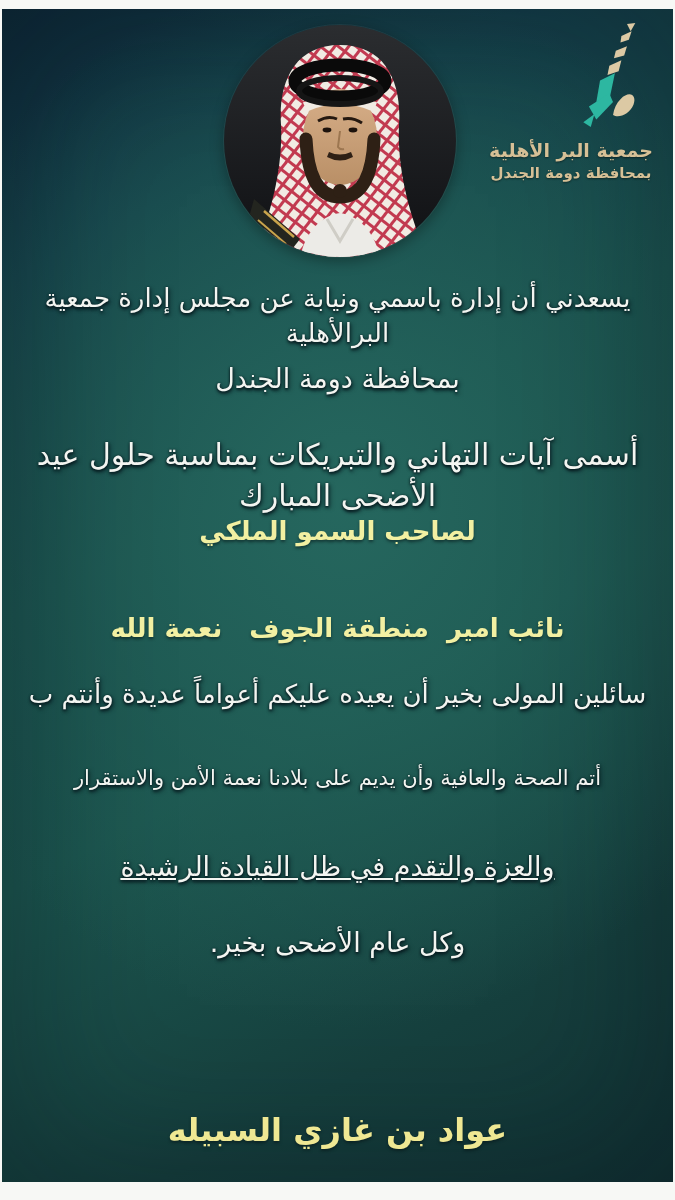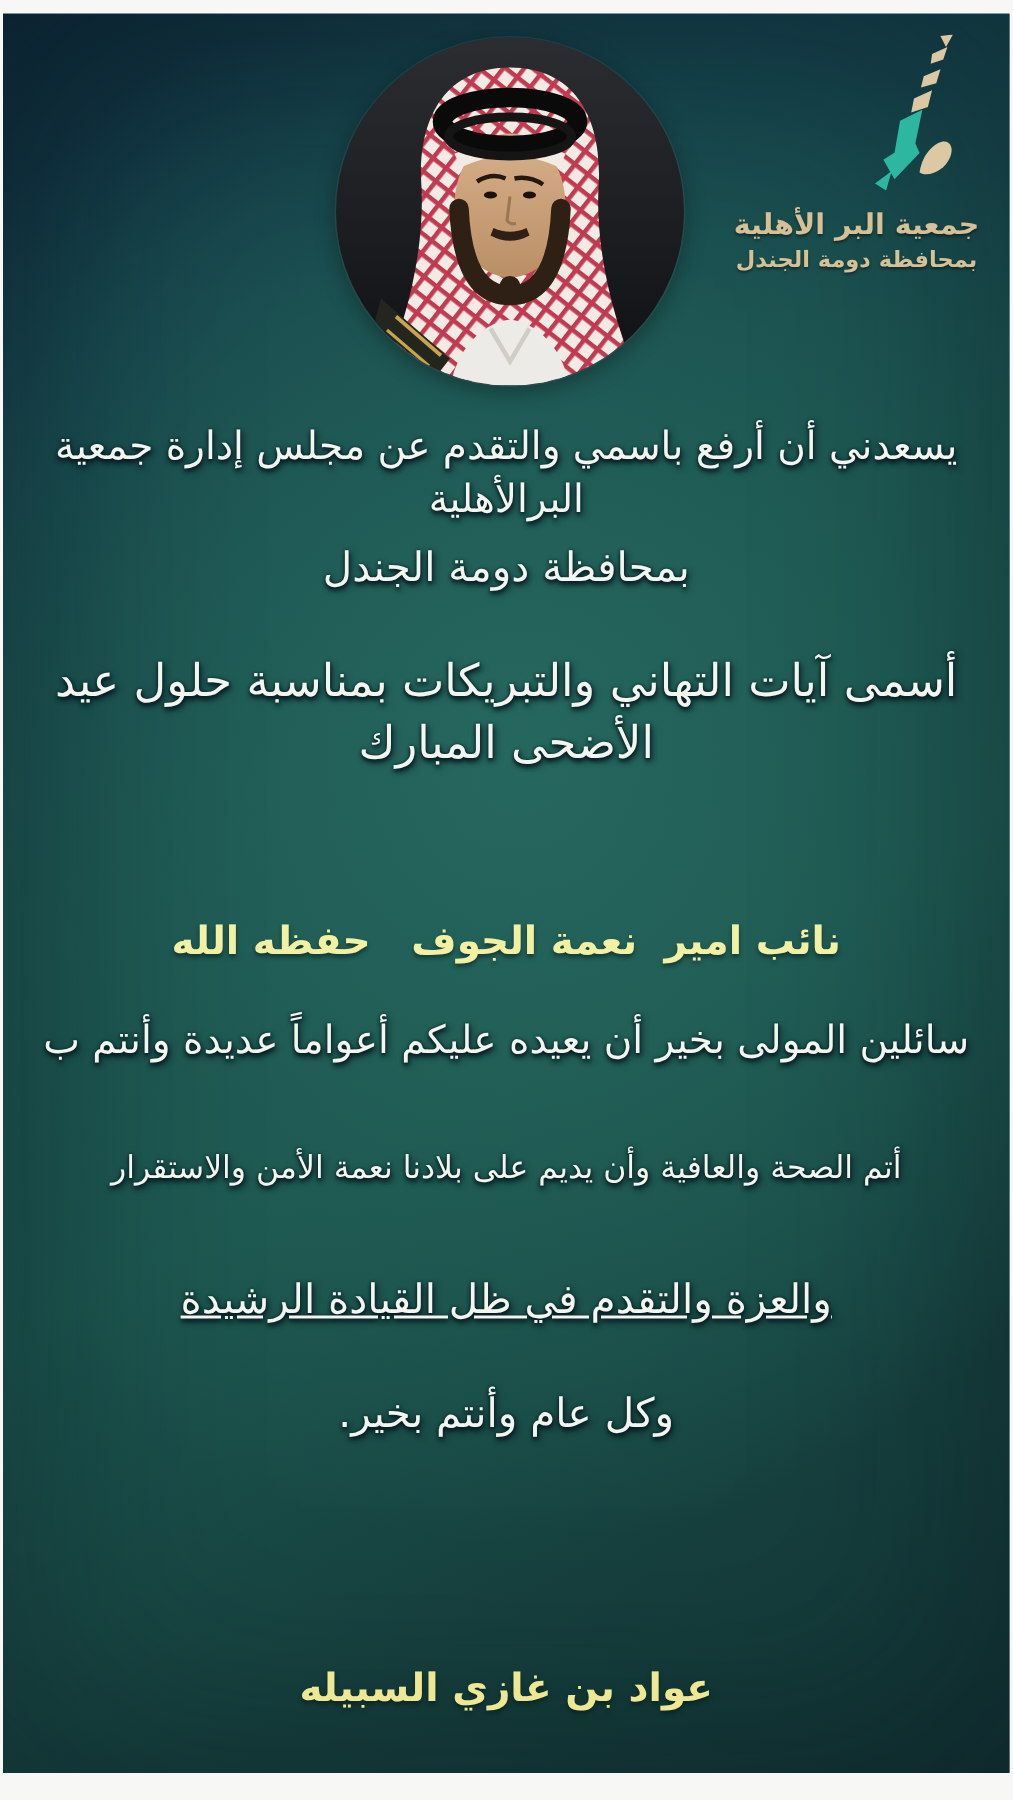--- a/index.html
+++ b/index.html
@@ -57,21 +57,21 @@
   .l2  { top:352px;  font-size:27px; }
   .l3  { top:426px;  font-size:30px; }
   .l4  { top:505px;  font-size:26px; }
   .l5  { top:549px;  font-size:27px; }
   .l6  { top:602px;  font-size:26px; }
   .l7  { top:668px;  font-size:26px; }
   .l8  { top:755px;  font-size:21px; }
   .l9  { top:840px;  font-size:27px;text-decoration:underline; }
   .l10 { top:916px;  font-size:27px; }
   .s1  { top:1012px; font-size:26px; }
-  .s2  { top:1100px; font-size:26px; }
+  .s2  { top:1100px; font-size:32px; }
 </style>
 </head>
 <body>
 
 <div class="page">
   <div class="card">
 
     <div class="portrait">
       <svg viewBox="0 0 232 232" aria-hidden="true">
         <defs>
@@ -126,25 +126,26 @@
         <path d="M50 46 L63 40 L60 52 L48 56 Z" fill="#dcc9a4"></path>
         <path d="M40 62 L56 54 L51 78 L36 85 Z" fill="#2db7a1"></path>
         <path d="M28 90 L50 76 L54 85 L36 104 Z" fill="#2db7a1"></path>
         <path d="M62 82 C72 72 80 78 76 88 C72 98 60 103 54 99 C55 92 58 86 62 82 Z" fill="#dcc9a4"></path>
         <path d="M22 107 L34 98 L30 112 Z" fill="#2db7a1"></path>
       </svg>
       <div class="logo-title">جمعية البر الأهلية</div>
       <div class="logo-sub">بمحافظة دومة الجندل</div>
     </div>
 
-    <div class="msg-line white l1">يسعدني أن أرفع باسمي والتقدم عن مجلس إدارة جمعية البرالأهلية</div>
+    <div class="msg-line white l1">يسعدني أن إدارة باسمي ونيابة عن مجلس إدارة جمعية البرالأهلية</div>
     <div class="msg-line white l2">بمحافظة دومة الجندل</div>
     <div class="msg-line white l3">أسمى آيات التهاني والتبريكات بمناسبة حلول عيد الأضحى المبارك</div>
-    <div class="msg-line yellow l6">نائب امير  نعمة الجوف   حفظه الله</div>
+    <div class="msg-line yellow l4">لصاحب السمو الملكي</div>
+    <div class="msg-line yellow l6">نائب امير  منطقة الجوف   نعمة الله</div>
     <div class="msg-line white l7">سائلين المولى بخير أن يعيده عليكم أعواماً عديدة وأنتم ب</div>
     <div class="msg-line white l8">أتم الصحة والعافية وأن يديم على بلادنا نعمة الأمن والاستقرار</div>
     <div class="msg-line white l9">والعزة والتقدم في ظل القيادة الرشيدة</div>
-    <div class="msg-line white l10">وكل عام وأنتم بخير.</div>
+    <div class="msg-line white l10">وكل عام الأضحى بخير.</div>
 
     <div class="msg-line sig s2">عواد بن غازي السبيله</div>
 
   </div>
 </div>
 
 </body></html>

